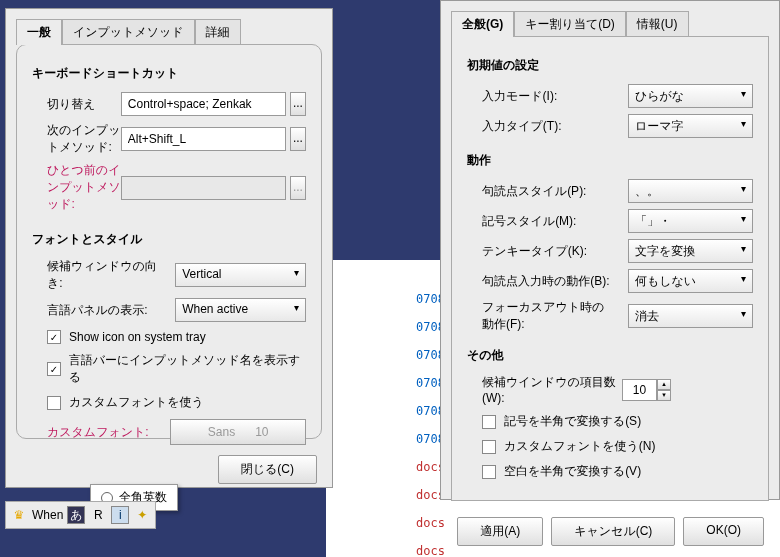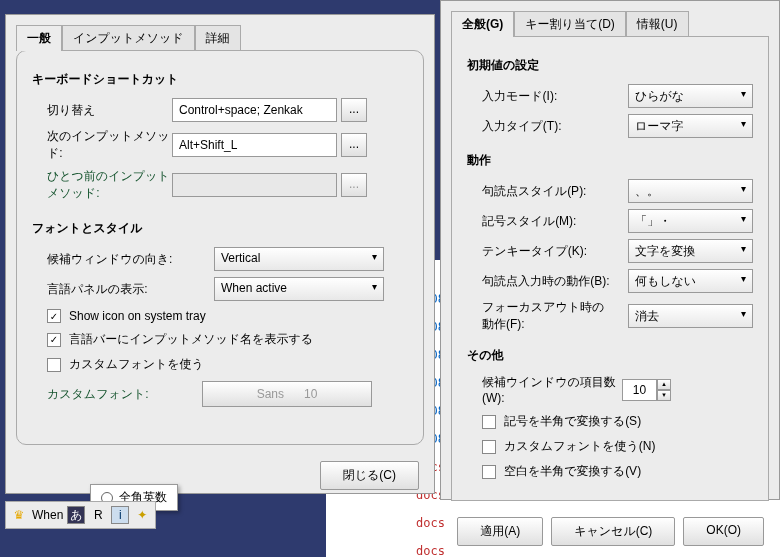--- a/index.html
+++ b/index.html
@@ -1,27 +1,27 @@
 <!DOCTYPE html>
 <html><head>
 <meta charset="utf-8">
 <style>
 * { box-sizing: border-box; margin: 0; padding: 0; }
 body { font-family: sans-serif; font-size: 12px; background: #2e3a6e; width: 780px; height: 557px; position: relative; overflow: hidden; }
 .dialog { background: #ececec; border: 1px solid #999; position: absolute; }
-.d1 { left: 5px; top: 14px; width: 430px; height: 480px; }
+.d1 { left: 5px; top: 8px; width: 328px; height: 480px; }
 .d2 { left: 440px; top: 0; width: 340px; height: 500px; }
 .tabs { display: flex; padding: 10px 10px 0 10px; gap: 0; }
 .tab { border: 1px solid #aaa; padding: 4px 10px; background: #e4e4e4; border-bottom: none; font-size: 12px; cursor: pointer; }
 .tab.active { background: #ececec; font-weight: bold; position: relative; z-index: 2; }
 .panel { border: 1px solid #aaa; margin: 0 10px 10px 10px; padding: 12px 15px; background: #ececec; position: relative; top: -1px; }
 .section-title { font-weight: bold; margin: 8px 0 10px 0; }
 .row { display: flex; align-items: center; margin: 6px 0; }
 .row-label { width: 140px; padding-left: 15px; }
-.row-label.dim { color: #14532d; }
+.row-label.dim { color: #be185d; }
 .text-input { border: 1px solid #999; background: #fff; padding: 3px 6px; font-size: 12px; height: 24px; }
 .text-input.dim { background: #e8e8e8; color: #999; }
 .btn-small { width: 26px; height: 24px; border: 1px solid #999; background: linear-gradient(#fff,#e0e0e0); margin-left: 4px; cursor: pointer; text-align: center; line-height: 20px; }
 .btn-small.dim { color: #999; }
 .select { border: 1px solid #999; background: linear-gradient(#fff,#e8e8e8); height: 24px; padding: 3px 6px; font-size: 12px; position: relative; margin-left: 12px; }
 .select::after { content: "▾"; position: absolute; right: 6px; font-size: 10px; }
 .chk-row { display: flex; align-items: center; padding-left: 15px; margin: 8px 0; }
 .chk { width: 14px; height: 14px; border: 1px solid #888; background: #fff; margin-right: 8px; display: inline-flex; align-items: center; justify-content: center; font-size: 10px; cursor: pointer; }
 .chk.checked::before { content: "✓"; }
 .font-btn { border: 1px solid #999; background: linear-gradient(#fff,#e0e0e0); height: 26px; display: flex; align-items: center; justify-content: center; width: 170px; color: #999; }

